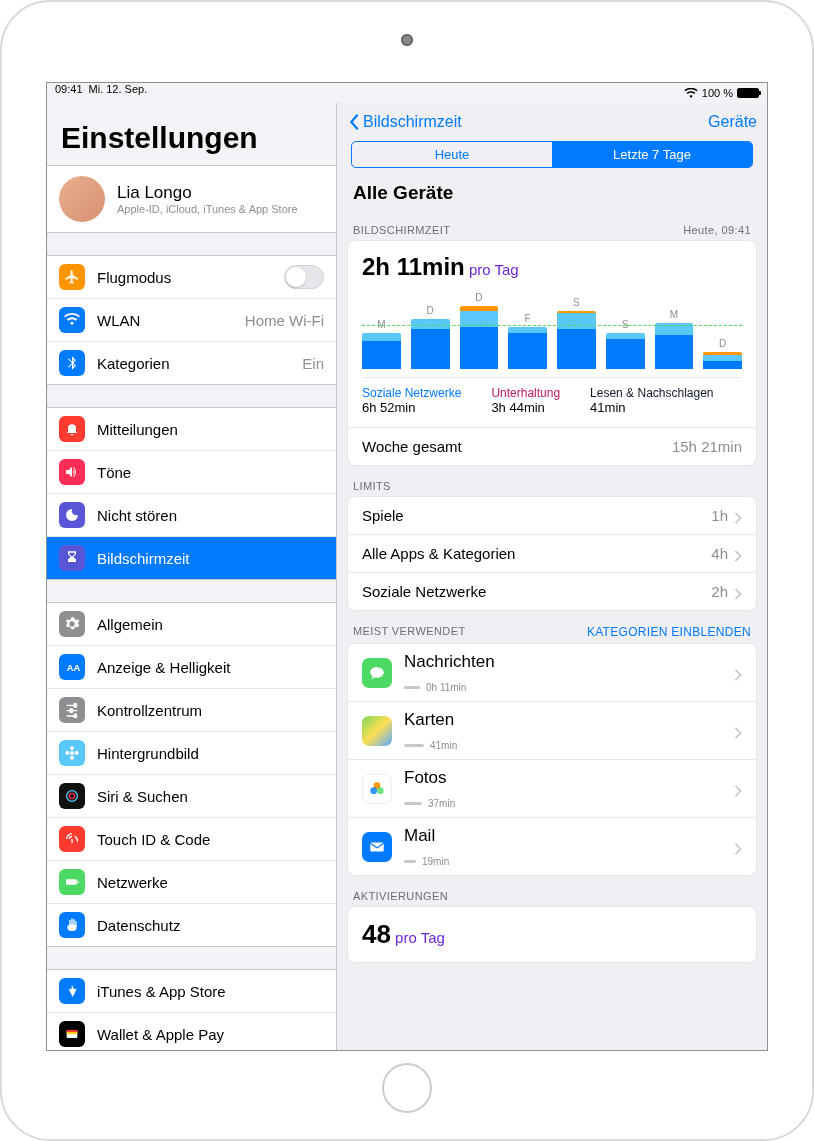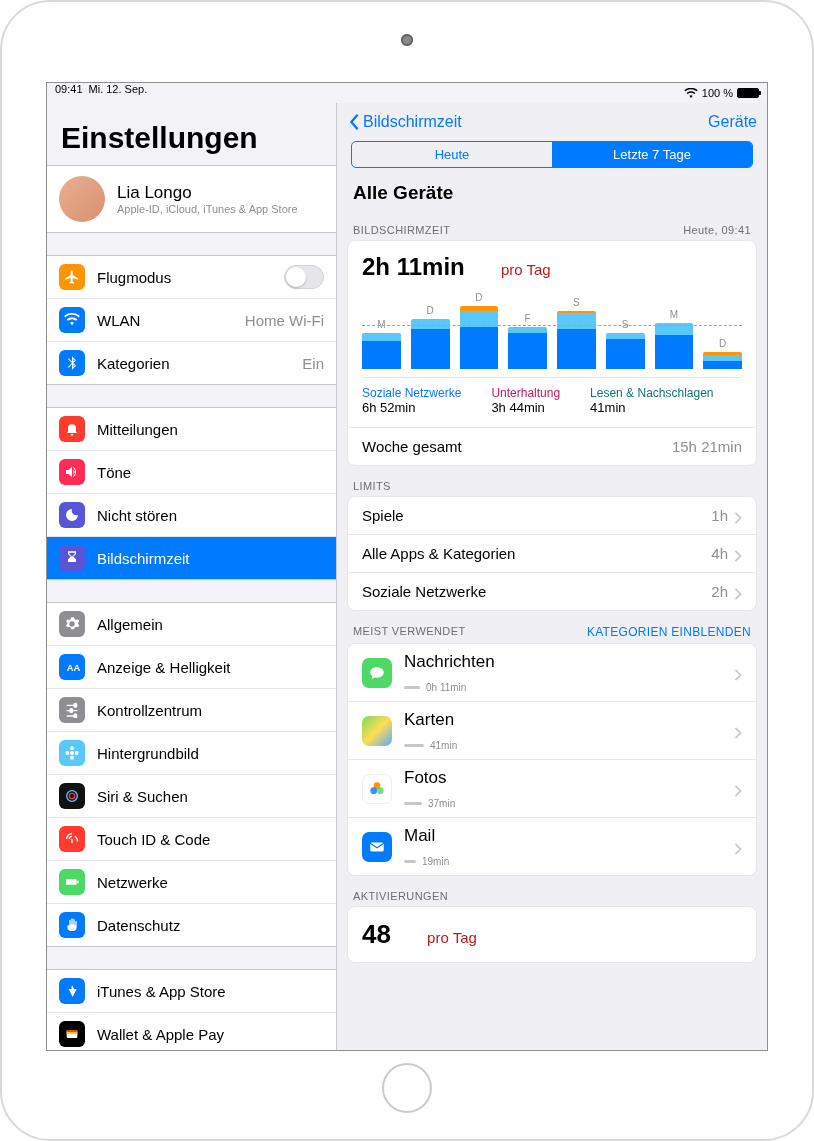--- a/index.html
+++ b/index.html
@@ -42,37 +42,37 @@
 .devices-link { margin-left:auto; color:#007aff; }
 .seg { margin:4px 14px 10px; display:flex; border:1px solid #007aff; border-radius:5px; overflow:hidden; }
 .seg div { flex:1; text-align:center; font-size:13px; padding:5px 0; color:#007aff; }
 .seg div.active { background:#007aff; color:#fff; }
 .detail h2 { font-size:19px; font-weight:700; padding:4px 16px 6px; }
 .sect-head { display:flex; padding:14px 16px 4px; font-size:11px; letter-spacing:.4px; color:#6d6d72; text-transform:uppercase; }
 .sect-head .r { margin-left:auto; text-transform:none; }
 .card { background:#fff; margin:0 10px; border-radius:8px; border:1px solid #e5e5ea; }
 .card-pad { padding:12px 14px; }
 .big-time { font-size:24px; font-weight:700; display:inline; }
-.per-day { font-size:15px; color:#b91c1c; font-weight:400;padding-left:32px; }
+.per-day { font-size:15px; color:#6d28d9; font-weight:400; }
 
 .chart { display:flex; gap:10px; align-items:flex-end; height:76px; margin:12px 0 8px; position:relative; }
 .chart::before { content:""; position:absolute; left:0; right:0; top:32px; border-top:1px dashed #4cd964; }
 .bar-col { flex:1; display:flex; flex-direction:column; align-items:center; gap:3px; }
 .bar-col .lbl { font-size:10px; color:#8e8e93; }
 .stack { width:100%; display:flex; flex-direction:column-reverse; border-radius:2px 2px 0 0; overflow:hidden; }
 .seg-b { background:#007aff; }
 .seg-c { background:#5ac8fa; }
 .seg-o { background:#ff9500; }
 .legend { display:flex; gap:30px; font-size:12px; padding-top:8px; border-top:1px solid #e5e5ea; margin-top:4px; }
 .legend .le { display:flex; flex-direction:column; }
 .legend .le .n { font-size:12px; }
 .legend .le .v { font-size:13px; color:#000; }
 .c-blue { color:#007aff; }
 .c-lblue { color:#be185d; }
-.c-orange { color:#0f766e; }
+.c-orange { color:#0f172a; }
 .wtot { display:flex; padding:10px 14px; border-top:1px solid #e5e5ea; font-size:15px; }
 .wtot .v { margin-left:auto; color:#8e8e93; }
 .list-row { display:flex; align-items:center; padding:10px 14px; border-bottom:1px solid #e5e5ea; font-size:15px; }
 .list-row:last-child { border-bottom:none; }
 .list-row .v { margin-left:auto; color:#8e8e93; margin-right:6px; }
 .chev { width:8px; height:12px; }
 .chev svg { width:8px; height:12px; fill:#c7c7cc; }
 .kat-link { margin-left:auto; color:#007aff; font-size:12px; text-transform:uppercase; letter-spacing:.3px; }
 .app-row { display:flex; align-items:center; padding:8px 14px; border-bottom:1px solid #e5e5ea; }
 .app-row:last-child { border-bottom:none; }

